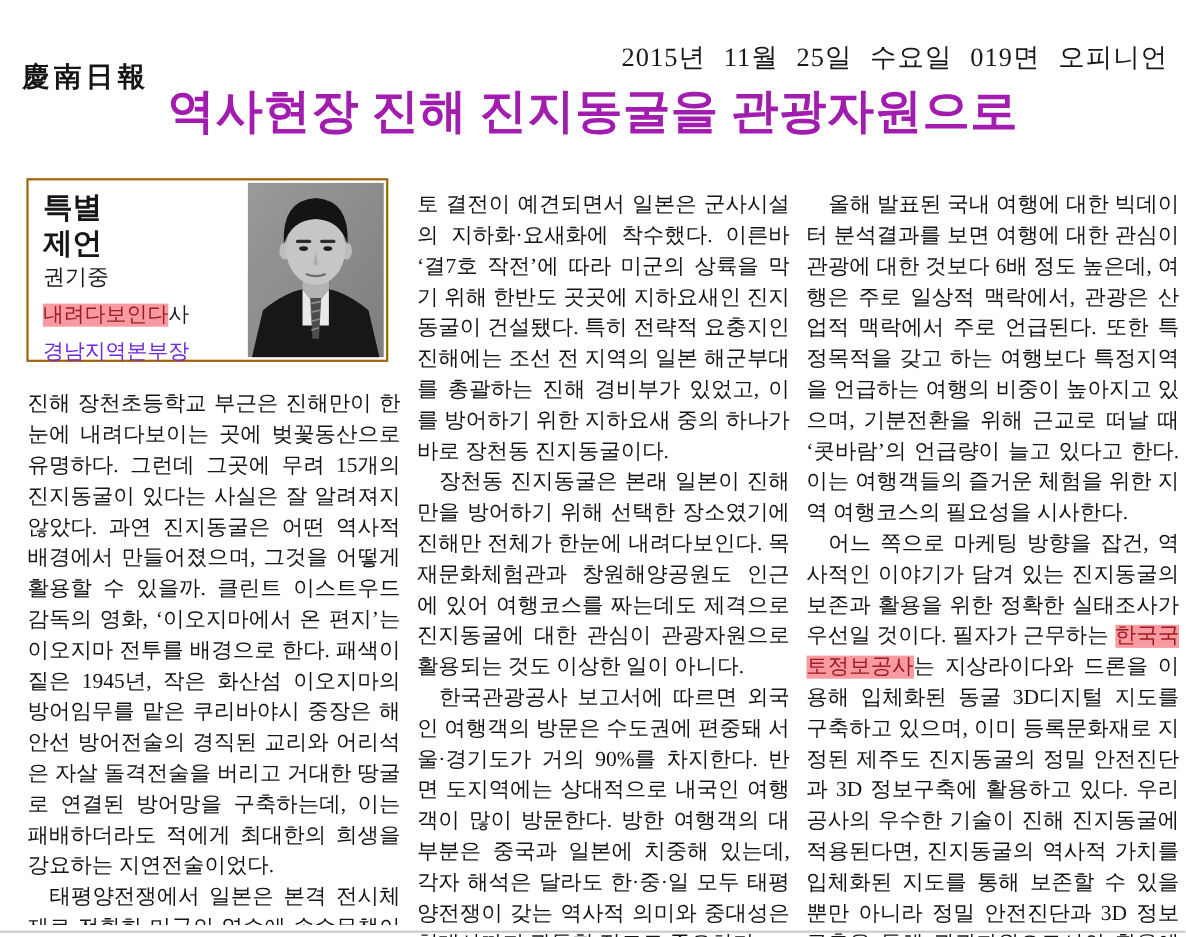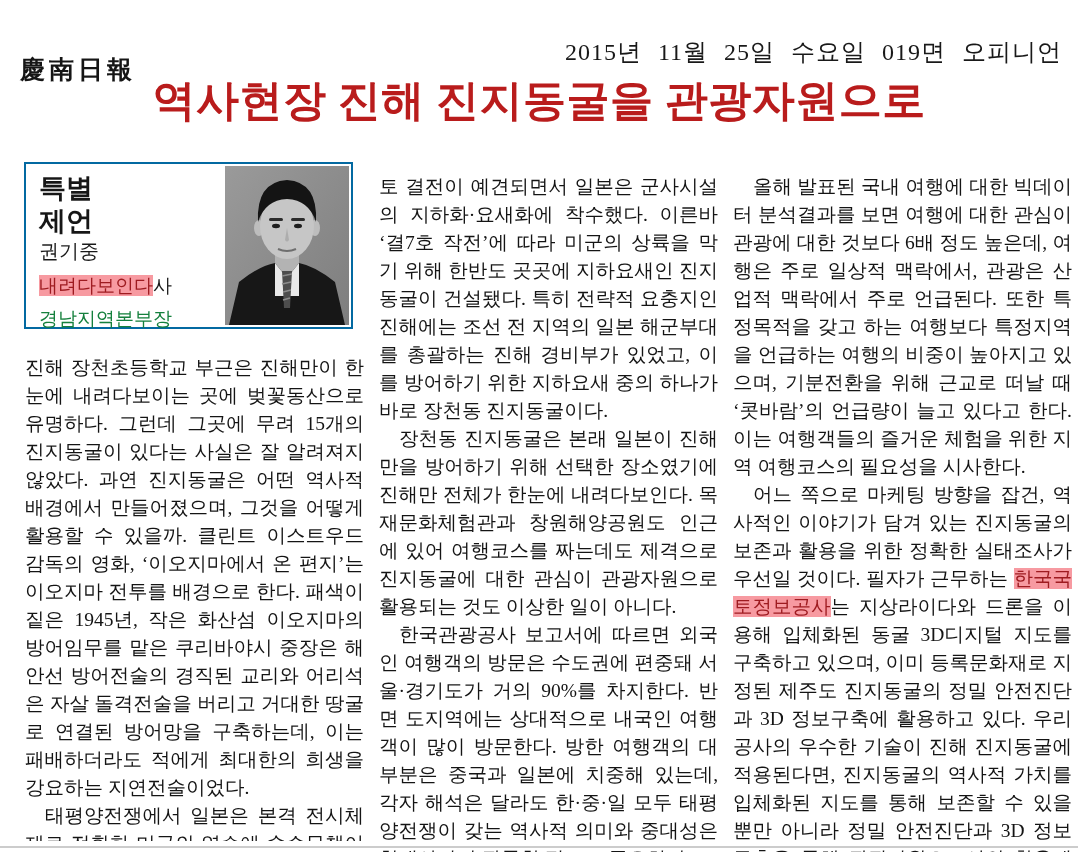--- a/index.html
+++ b/index.html
@@ -20,42 +20,42 @@
   }
   .dateline{
     position:absolute;right:16px;top:36px;
     font-size:24px;word-spacing:9px;letter-spacing:1px;
     color:#191919;
   }
   .headline{
     position:absolute;left:0;right:0;top:72px;margin:0;
     text-align:center;
     font-size:43px;font-weight:700;letter-spacing:0.5px;
-    color:#b91c1c;
+    color:#a21caf;
     font-family:"Liberation Serif","DejaVu Serif",serif;
   }
   .byline-box{
     position:absolute;left:24px;top:162px;
     width:329px;height:167px;
-    border:2px solid #0369a1;
+    border:2px solid #a16207;
     background:#fff;
     box-sizing:border-box;
     display:flex;flex-direction:row;
   }
   .byline-info{
     flex:1 1 auto;
     padding:8px 0 0 13px;
     font-family:"Liberation Sans","DejaVu Sans",sans-serif;
   }
   .byline-label div{
     font-size:27px;font-weight:700;line-height:33px;color:#161616;
   }
   .author{font-size:20px;color:#191919;}
   .org{margin-top:8px;font-size:19px;color:#191919;}
-  .role{margin-top:7px;font-size:19px;color:#15803d;}
+  .role{margin-top:7px;font-size:19px;color:#6d28d9;}
   .hl{
     background:var(--hl-bg,#f79aa1);
     color:var(--hl-tx,#9e1b20);
   }
   .photo{
     flex:0 0 124px;width:124px;height:159px;
     margin:2px 2px 2px 0;
     overflow:hidden;
   }
   .col{

